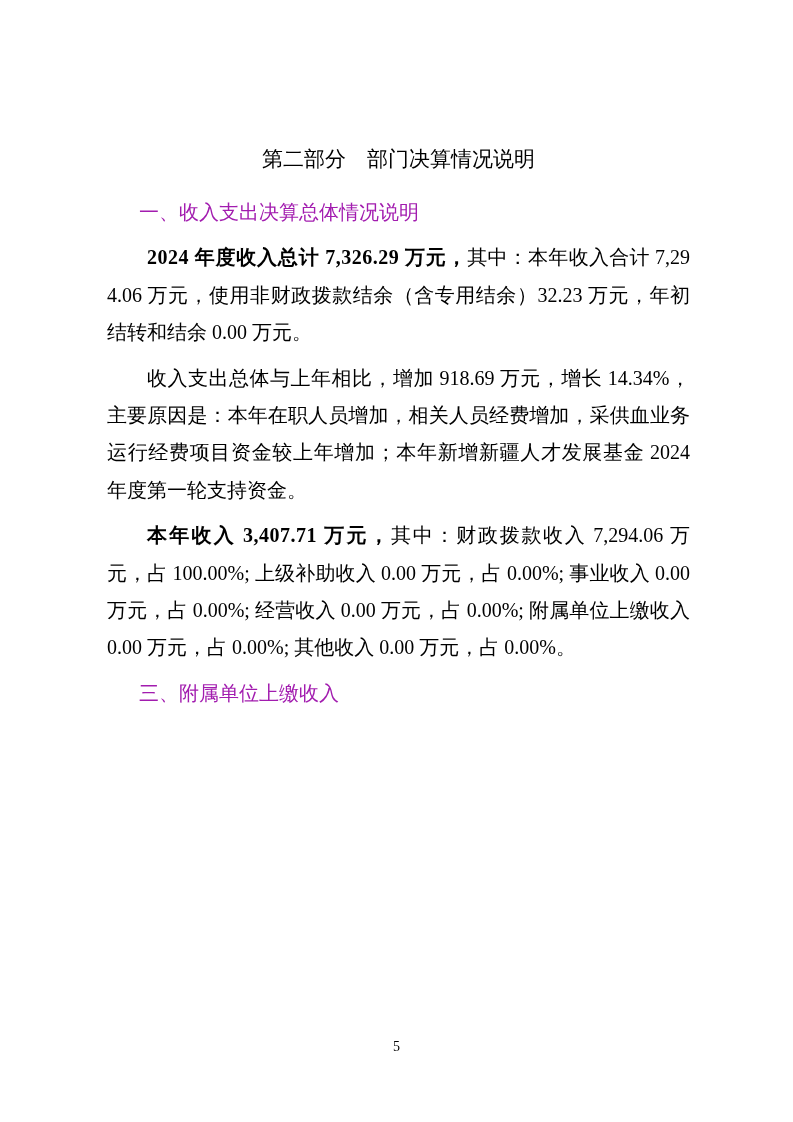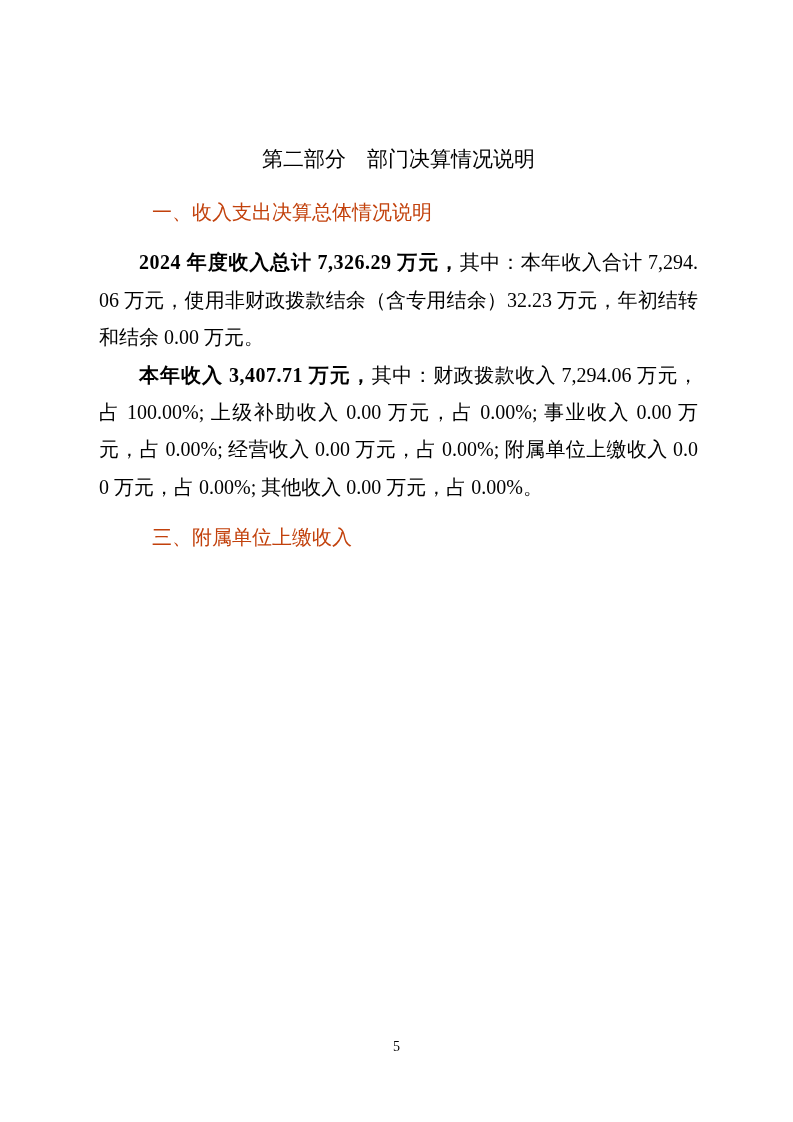--- a/index.html
+++ b/index.html
@@ -25,41 +25,41 @@
   }
   .doc-title {
     font-size: 21px;
     line-height: 37px;
     text-align: center;
     font-weight: 400;
     margin: 0 0 16px 0;
     white-space: nowrap;
   }
   .body-line {
-    margin: 0;
+    margin: 8px;
     font-size: 20px;
     line-height: 37.4px;
     text-indent: 2em;
     text-align: justify;
     text-align-last: left;
     text-justify: inter-character;
     word-break: break-all;
     color: #000000;
   }
   .body-line b {
     font-weight: 700;
     letter-spacing: 0.5px;
   }
   .heading-line {
-    margin: 13px;
+    margin: 0;
     font-size: 20px;
     line-height: 37.4px;
     text-indent: 2em;
     font-weight: 400;
-    color: #c2410c;
+    color: #a21caf;
   }
   .page-number {
     position: absolute;
     left: 0;
     top: 1038px;
     width: 100%;
     text-align: center;
     font-size: 14px;
     line-height: 18px;
     color: #000000;
@@ -71,20 +71,21 @@
 <div class="page">
   <div class="content">
 
     <h1 class="doc-title">第二部分　部门决算情况说明</h1>
 
     <p class="heading-line">一、收入支出决算总体情况说明</p>
 
     <p class="body-line"><b>2024 年度收入总计 7,326.29 万元，</b><span>其中：本年收入合计 7,294.06 万元，使用非财政拨款结余（含专用结余）32.23 万元，年初结转和结余 0.00 万元。</span></p>
 
 
+    <p class="body-line"><span>收入支出总体与上年相比，增加 918.69 万元，增长 14.34%，主要原因是：本年在职人员增加，相关人员经费增加，采供血业务运行经费项目资金较上年增加；本年新增新疆人才发展基金 2024 年度第一轮支持资金。</span></p>
 
 
     <p class="body-line"><b>本年收入 3,407.71 万元，</b><span>其中：财政拨款收入 7,294.06 万元，占 100.00%; 上级补助收入 0.00 万元，占 0.00%; 事业收入 0.00 万元，占 0.00%; 经营收入 0.00 万元，占 0.00%; 附属单位上缴收入 0.00 万元，占 0.00%; 其他收入 0.00 万元，占 0.00%。</span></p>
 
     <p class="heading-line">三、附属单位上缴收入</p>
 
 
   </div>
 
   <div class="page-number">5</div>

